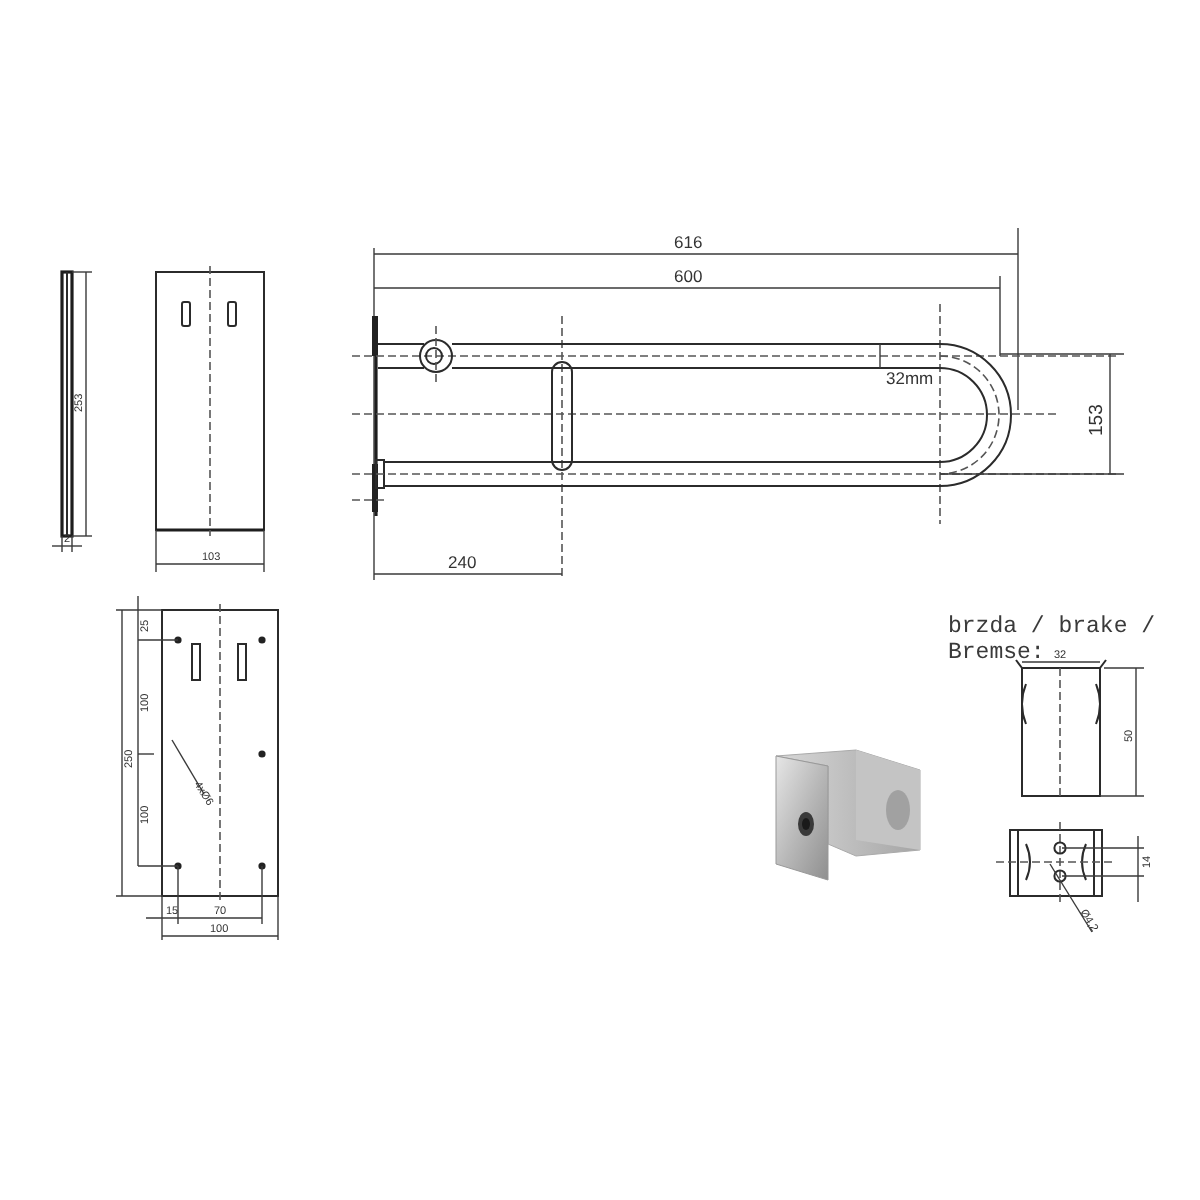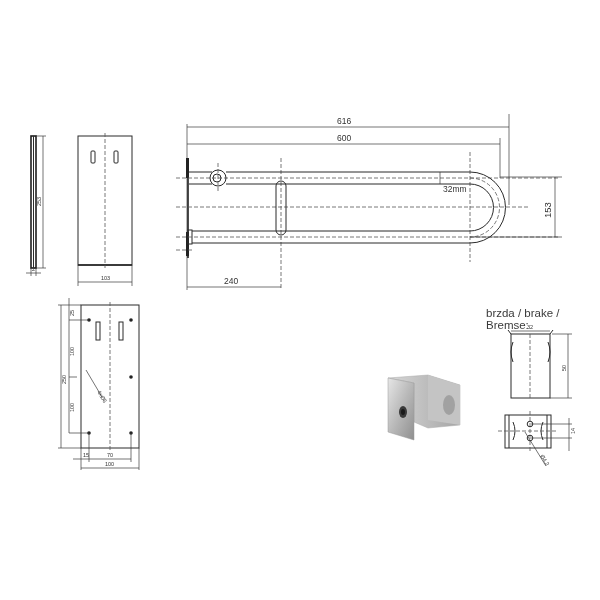--- a/index.html
+++ b/index.html
@@ -8,21 +8,21 @@
     svg { position: absolute; left: 0; top: 0; }
     .ln { stroke: #2b2b2b; stroke-width: 1; fill: none; }
     .thk { stroke: #1e1e1e; stroke-width: 1.6; fill: none; }
     .dim { stroke: #3a3a3a; stroke-width: 0.7; fill: none; }
     .dash { stroke: #555; stroke-width: 0.8; stroke-dasharray: 4 2; fill: none; }
     .t { fill: #333; font-family: "Liberation Sans", sans-serif; }
     .t-sm { font-size: 5.5px; }
     .t-md { font-size: 8.5px; }
     .t-lg { font-size: 9.5px; }
     .brake-title { position: absolute; left: 474px; top: 307px; font-size: 11.5px; color: #3a3a3a;
-                   font-family: Liberation Sans, sans-serif; margin-left: 12px; }
+                   font-family: Liberation Mono, monospace; }
   </style>
 </head>
 <body>
 
 <svg width="600" height="600" viewBox="0 0 600 600">
 
   <g>
     <rect x="31" y="136" width="5" height="132" class="thk"></rect>
     <line x1="33.5" y1="136" x2="33.5" y2="268" class="ln"></line>
     <line x1="43" y1="136" x2="43" y2="268" class="dim"></line>

